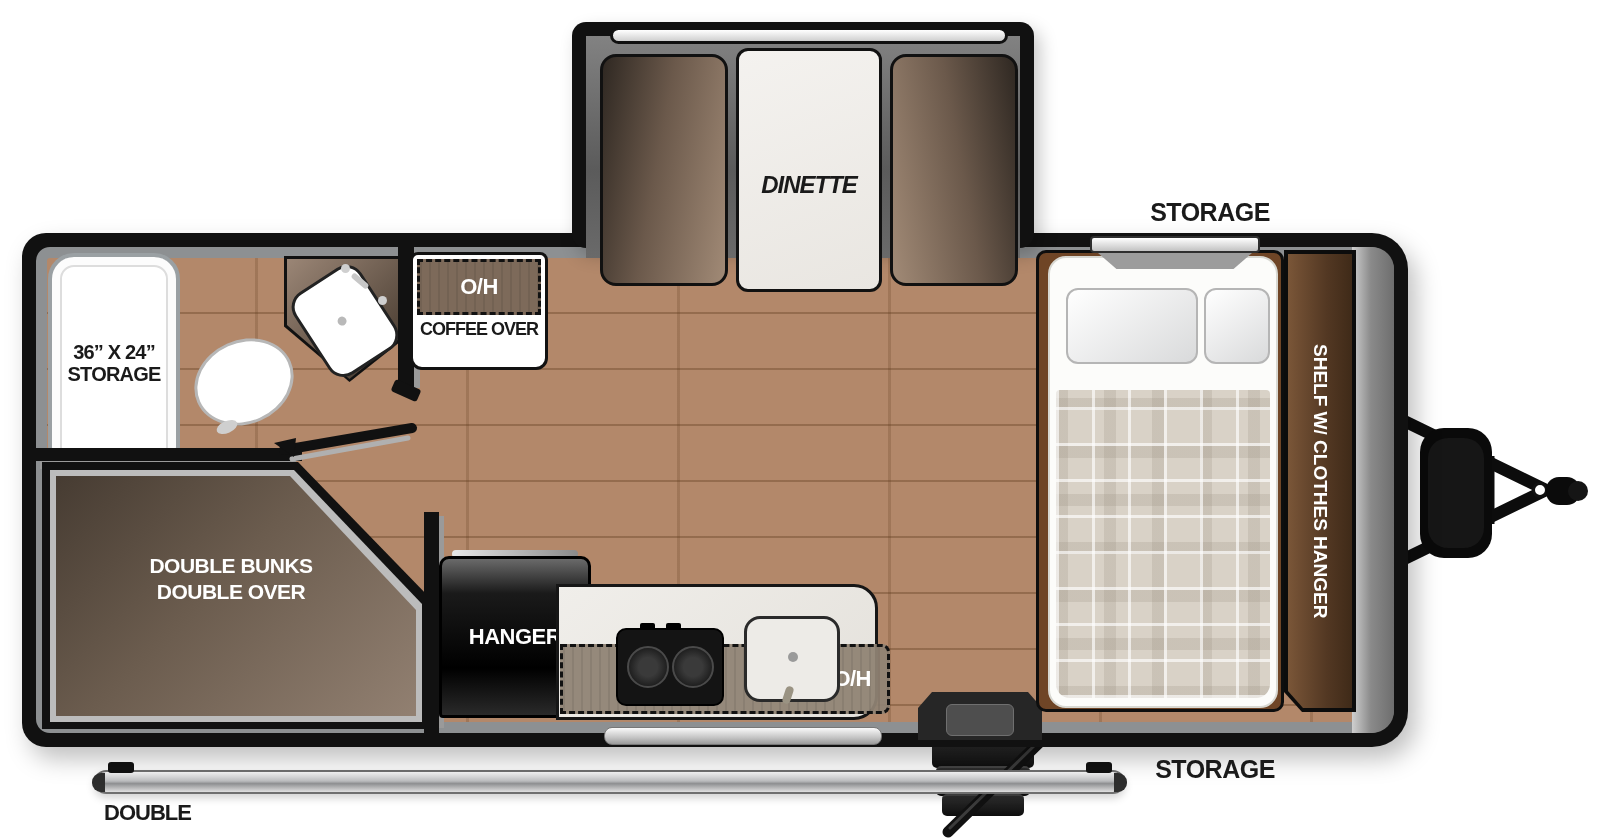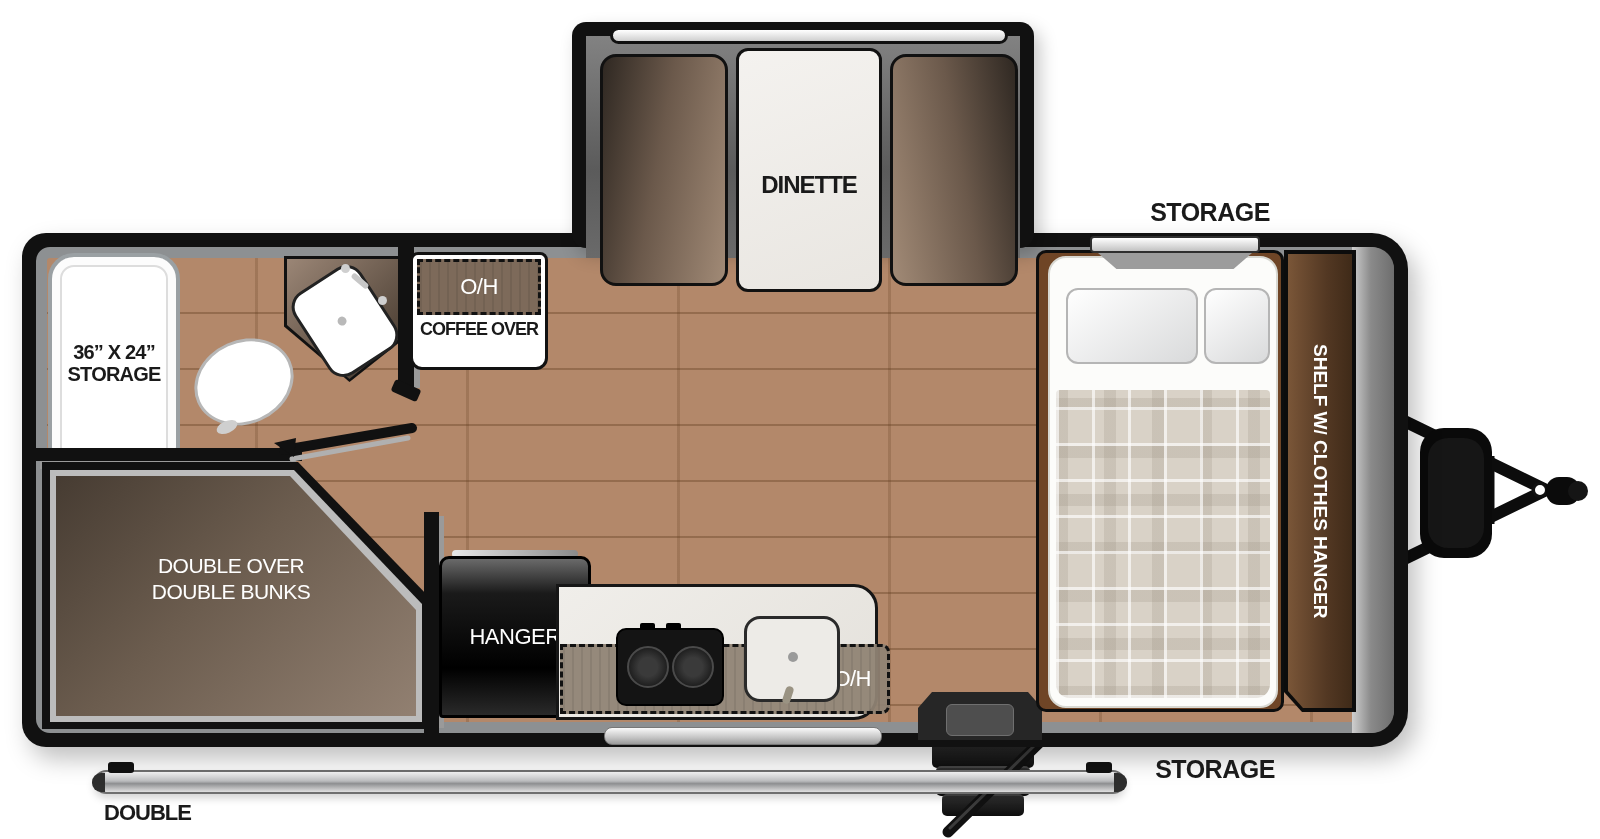--- a/index.html
+++ b/index.html
@@ -1,20 +1,20 @@
 <!DOCTYPE html>
 <html><head>
 <meta charset="utf-8">
 <style>
   html,body{margin:0;padding:0;background:#fff;}
   #stage{position:relative;width:1600px;height:839px;background:#fff;overflow:hidden;
          font-family:"Liberation Sans","DejaVu Sans",sans-serif;}
   .abs{position:absolute;}
   .lbl{font-weight:700;color:#1a1a1a;letter-spacing:-0.5px;}
-  .wlbl{font-weight:400;color:#fff;letter-spacing:-0.5px;}
+  .wlbl{font-weight:700;color:#fff;letter-spacing:-0.5px;}
   .ctr{display:flex;align-items:center;justify-content:center;text-align:center;}
 
   
   .body-shell{left:22px;top:233px;width:1386px;height:514px;background:#111;
     border-radius:24px 36px 36px 24px;box-shadow:8px 12px 24px rgba(0,0,0,.25);}
   .floor{left:36px;top:247px;width:1358px;height:486px;box-sizing:border-box;
     border:11px solid #8d9092;border-radius:14px 24px 24px 14px;
     background-color:#b3886a;
     background-image:
       repeating-linear-gradient(180deg, transparent 0 54px, rgba(90,55,25,.35) 54px 56px),
@@ -26,21 +26,21 @@
   .slide-shell{left:572px;top:22px;width:462px;height:226px;background:#111;border-radius:14px;
     box-shadow:6px 8px 18px rgba(0,0,0,.22);}
   .slide-int{left:586px;top:36px;width:434px;height:222px;
     background:linear-gradient(180deg,#828282,#5b5b5b 60%,#6a6a6a);}
   .slide-rail{left:610px;top:27px;width:398px;height:17px;box-sizing:border-box;
     background:linear-gradient(180deg,#ffffff,#cfcfcf);border:3px solid #111;border-radius:9px;}
   .bench{top:54px;width:128px;height:232px;box-sizing:border-box;border:3px solid #111;border-radius:16px;}
   .bench-l{left:600px;background:linear-gradient(100deg,#2f2822 0%,#6b594b 45%,#a18a76 100%);}
   .bench-r{left:890px;background:linear-gradient(260deg,#2f2822 0%,#6b594b 45%,#a18a76 100%);}
   .dtable{left:736px;top:48px;width:146px;height:244px;box-sizing:border-box;border:3px solid #111;
-    border-radius:12px;background:linear-gradient(160deg,#f4f2ef,#e9e6e1);}
+    border-radius:12px;background:linear-gradient(160deg,#f4f2ef,#e9e6e1);font-style:italic;}
   .dtable span{margin-top:120px;font-size:24px;}
 
   
   .shower{left:48px;top:253px;width:132px;height:220px;box-sizing:border-box;background:#fff;
     border:4px solid #9aa0a3;border-radius:26px;box-shadow:inset 0 0 0 8px #fcfcfc,inset 0 0 0 10px #ddd;}
   .shower .txt{font-size:20px;line-height:1.12;letter-spacing:-0.8px;}
   .toilet{left:193px;top:340px;width:96px;height:78px;background:#fff;border:3px solid #b7b7b7;
     border-radius:50%;transform:rotate(-24deg);}
   .flush{left:216px;top:421px;width:22px;height:12px;background:#cfcfcf;border-radius:50%;transform:rotate(-24deg);}
   .sinkc-out{left:284px;top:256px;width:126px;height:126px;background:#111;
@@ -216,22 +216,22 @@
 
   <div class="abs cnook">
     <div class="oh wlbl">O/H</div>
     <div class="nm lbl">COFFEE OVER</div>
   </div>
 
   <div class="abs bunkA"></div>
   <div class="abs bunkB"></div>
   <div class="abs bunkC"></div>
   <div class="abs wlbl bunk-lbl">
+    <div>DOUBLE BUNKS</div>
     <div>DOUBLE OVER</div>
-    <div>DOUBLE BUNKS</div>
   </div>
 
   <div class="abs wall" style="left:424px;top:512px;width:15px;height:221px;"></div>
   <div class="abs trim" style="left:439px;top:516px;width:5px;height:212px;"></div>
   <div class="abs fridge-top"></div>
   <div class="abs fridge ctr">
     <span class="wlbl">HANGER</span>
   </div>
   <div class="abs counter"></div>
   <div class="abs koh wlbl">

